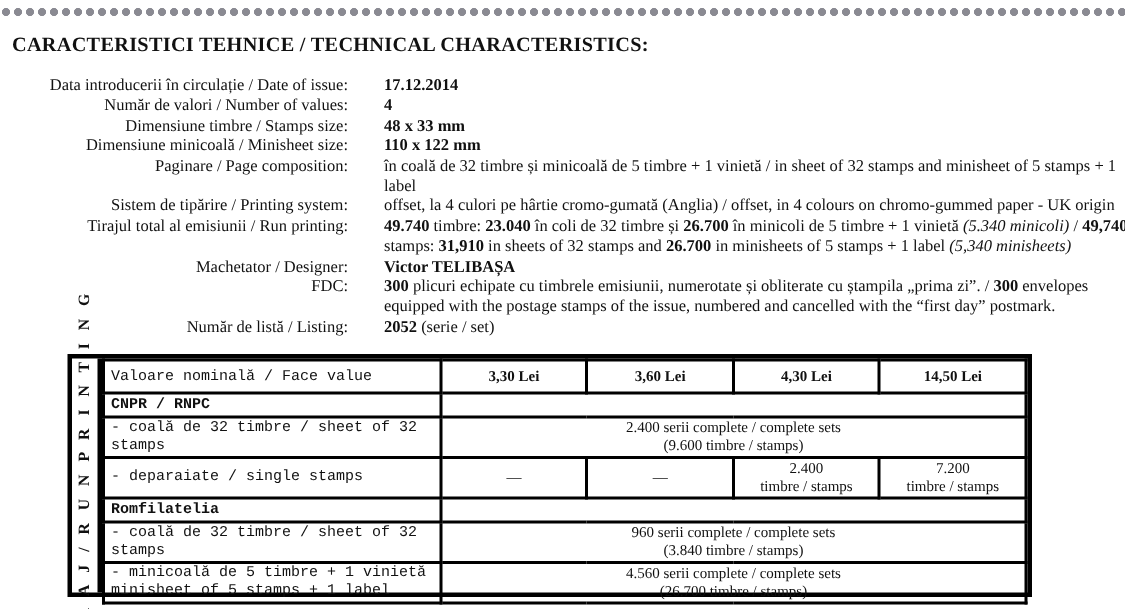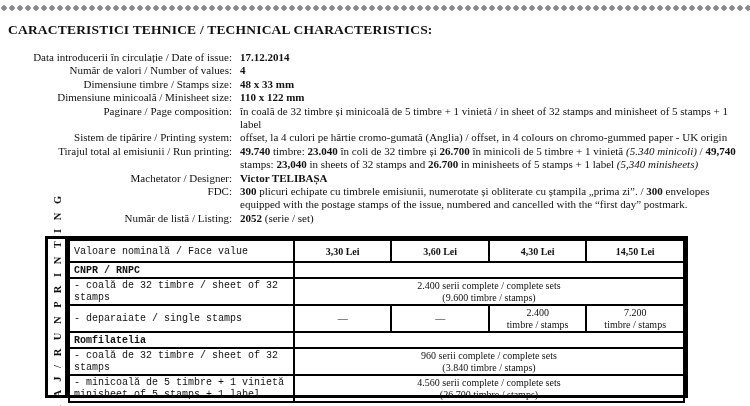--- a/index.html
+++ b/index.html
@@ -20,21 +20,21 @@
   .doc-title {
     margin-left: 8px;
     font-size: 13.5px;
     font-weight: bold;
     letter-spacing: 0.2px;
   }
   .spec-list {
     margin: 13px 0 0 8px;
     display: grid;
     grid-template-columns: 224px 505px;
-    column-gap: 8px;
+    column-gap: 24px;
     font-size: 11px;
     line-height: 13.4px;
   }
   .spec-label { text-align: right; white-space: nowrap; }
   .spec-value { text-align: left; }
   .spec-value b { font-weight: bold; margin-top: 22px; }
   .spec-value i { font-style: italic; }
 
   .print-table-wrap {
     margin: 11px 0 0 45px;
@@ -98,21 +98,21 @@
   <div class="spec-label">Dimensiune minicoală / Minisheet size:</div>
   <div class="spec-value"><b>110 x 122 mm</b></div>
 
   <div class="spec-label">Paginare / Page composition:</div>
   <div class="spec-value"><span>în coală de 32 timbre și minicoală de 5 timbre + 1 vinietă / in sheet of 32 stamps and minisheet of 5 stamps + 1 label</span></div>
 
   <div class="spec-label">Sistem de tipărire / Printing system:</div>
   <div class="spec-value"><span>offset, la 4 culori pe hârtie cromo-gumată (Anglia) / offset, in 4 colours on chromo-gummed paper - UK origin</span></div>
 
   <div class="spec-label">Tirajul total al emisiunii / Run printing:</div>
-  <div class="spec-value"><b>49.740</b><span> timbre: </span><b>23.040</b><span> în coli de 32 timbre și </span><b>26.700</b><span> în minicoli de 5 timbre + 1 vinietă </span><i>(5.340 minicoli)</i><span> / </span><b>49,740</b><span> stamps: </span><b>23,040</b><span> in sheets of 32 stamps and </span><b>26.700</b><span> in minisheets of 5 stamps + 1 label </span><i>(5,340 minisheets)</i></div>
+  <div class="spec-value"><b>49.740</b><span> timbre: </span><b>23.040</b><span> în coli de 32 timbre și </span><b>26.700</b><span> în minicoli de 5 timbre + 1 vinietă </span><i>(5.340 minicoli)</i><span> / </span><b>49,740</b><span> stamps: </span><b>31,910</b><span> in sheets of 32 stamps and </span><b>26.700</b><span> in minisheets of 5 stamps + 1 label </span><i>(5,340 minisheets)</i></div>
 
   <div class="spec-label">Machetator / Designer:</div>
   <div class="spec-value"><b>Victor TELIBAȘA</b></div>
 
   <div class="spec-label">FDC:</div>
   <div class="spec-value"><b>300</b><span> plicuri echipate cu timbrele emisiunii, numerotate și obliterate cu ștampila „prima zi”. / </span><b>300</b><span> envelopes equipped with the postage stamps of the issue, numbered and cancelled with the “first day” postmark.</span></div>
 
   <div class="spec-label">Număr de listă / Listing:</div>
   <div class="spec-value"><b>2052</b><span> (serie / set)</span></div>
 </div>

